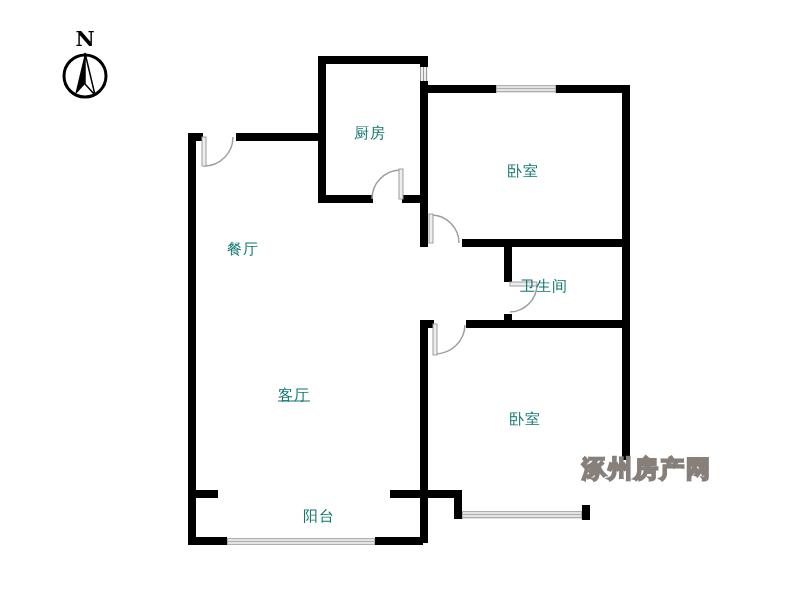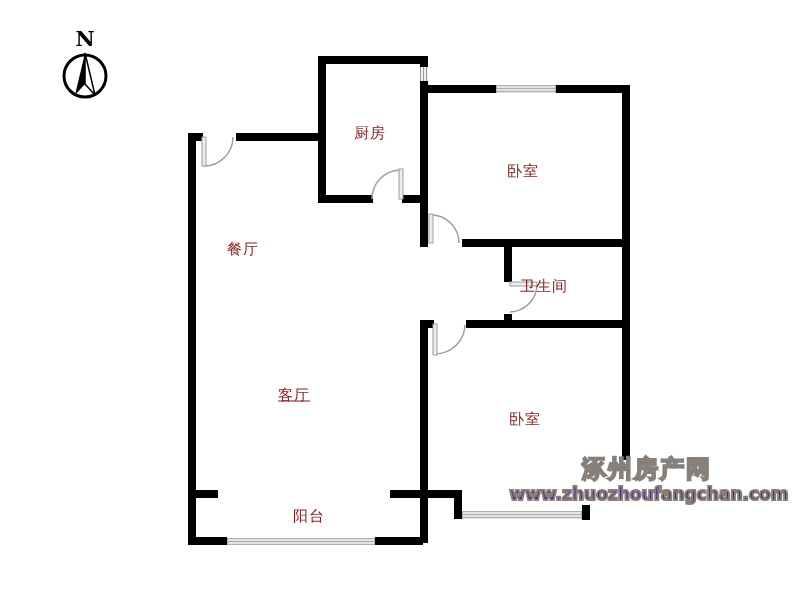--- a/index.html
+++ b/index.html
@@ -5,26 +5,26 @@
   html,body{margin:0;padding:0;background:#fff;}
   #canvas{
     position:relative;width:800px;height:600px;background:#ffffff;overflow:hidden;
     font-family:"DejaVu Sans","Liberation Sans",sans-serif;
   }
   .wall{position:absolute;background:#000;}
   .win-h{position:absolute;background:repeating-linear-gradient(to bottom,#aeaeae 0 1px,#e3e3e3 1px 3px);border-left:1px solid #aeaeae;border-right:1px solid #aeaeae;box-sizing:border-box;}
   .win-v{position:absolute;background:repeating-linear-gradient(to right,#9a9a9a 0 1px,#efefef 1px 3px);}
   .room-label{
     position:absolute;transform:translate(-50%,-50%);
-    font-size:15px;color:#7f1d1d;letter-spacing:1px;white-space:nowrap;
+    font-size:15px;color:#0f766e;letter-spacing:1px;white-space:nowrap;
   }
   .doors{position:absolute;left:0;top:0;pointer-events:none;}
   .wm{
     position:absolute;transform:translate(-50%,-50%);white-space:nowrap;
-    font-weight:bold;color:#4c1d95;-webkit-text-stroke:2px #87807a;
+    font-weight:bold;color:#0f172a;-webkit-text-stroke:2px #87807a;
     text-shadow:0 0 1px #87807a;
   }
   .wm1{font-size:24px;letter-spacing:2px;}
   .wm2{font-size:17px;letter-spacing:0px;}
   .compass-n{
     position:absolute;left:85px;top:38px;transform:translate(-50%,-50%);
     font-family:"DejaVu Serif","Liberation Serif",serif;font-weight:bold;font-size:21px;color:#000;
   }
 </style>
 </head>
@@ -104,18 +104,17 @@
   </svg>
 
   <div class="compass-n">N</div>
 
   <div class="room-label" style="left:370px;top:133px;">厨房</div>
   <div class="room-label" style="left:523px;top:171px;">卧室</div>
   <div class="room-label" style="left:243px;top:249px;">餐厅</div>
   <div class="room-label" style="left:544px;top:286px;">卫生间</div>
   <div class="room-label" style="left:294px;top:395px;text-decoration:underline;">客厅</div>
   <div class="room-label" style="left:525px;top:419px;">卧室</div>
-  <div class="room-label" style="left:309px;top:516px;">阳台</div>
+  <div class="room-label" style="left:319px;top:516px;">阳台</div>
 
   <div class="wm wm1" style="left:647px;top:469px;">涿州房产网</div>
-  <div class="wm wm2" style="left:649px;top:494px;">www.zhuozhoufangchan.com</div>
 
 </div>
 
 </body></html>

